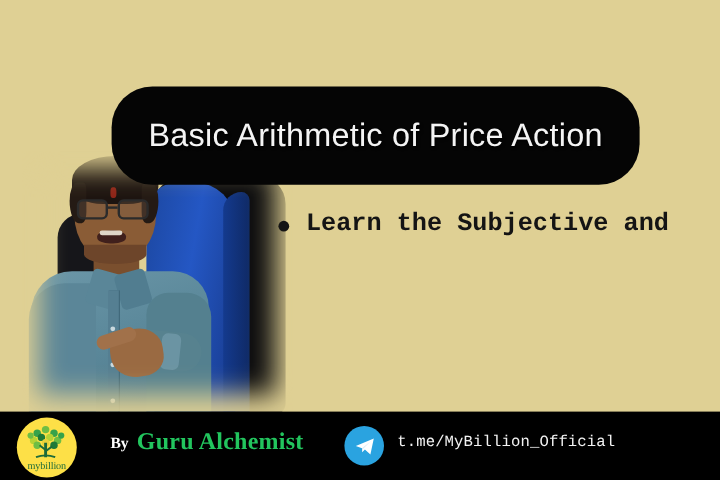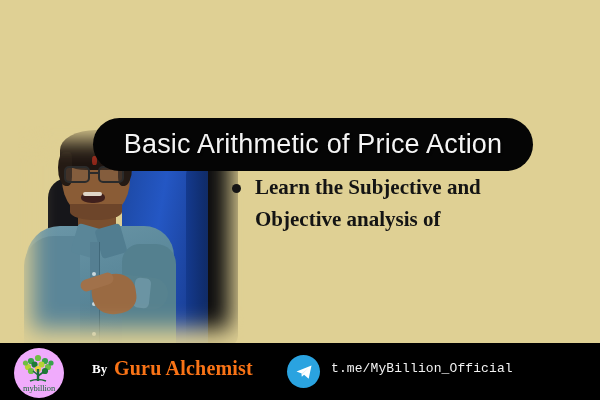--- a/index.html
+++ b/index.html
@@ -36,28 +36,27 @@
     line-height: 1.05;
     z-index: 40;
   }
 
   
   #subtitle-pill {
     position: absolute;
     left: 93px;
     top: 72px;
     width: 440px;
-    height: 53px;
+    height: 82px;
     background: #050505;
     border-radius: 34px;
     z-index: 45;
     display: flex;
     align-items: center;
     justify-content: center;
-    margin-top: 46px;
   }
   #subtitle-text {
     color: #f4f4f4;
     font-family: "Liberation Sans", sans-serif;
     font-size: 27px;
     font-weight: normal;
     letter-spacing: 0.2px;
     text-shadow: 1px 1px 2px rgba(0,0,0,0.9);
     white-space: nowrap;
   }
@@ -77,21 +76,21 @@
   .bullet-dot {
     flex: 0 0 auto;
     width: 9px;
     height: 9px;
     border-radius: 50%;
     background: #141414;
     margin-top: 12px;
     margin-right: 14px;
   }
   .bullet-lines {
-    font-family: Liberation Serif, serif;
+    font-family: Liberation Mono, monospace;
     font-size: 21px;
     font-weight: bold;
     color: #141414;
     line-height: 1.52;
   }
   .bline {
     display: block;
     white-space: nowrap;
   }
   .bline.l1 { text-align: left; }
@@ -386,21 +385,21 @@
     align-items: center;
   }
 
   #logo-badge {
     position: absolute;
     left: 14px;
     top: 5px;
     width: 50px;
     height: 50px;
     border-radius: 50%;
-    background: #f0abfc;
+    background: #fde047;
     display: flex;
     flex-direction: column;
     align-items: center;
     justify-content: center;
     overflow: hidden;
   }
   .tree-svg { display: block; }
   #logo-word {
     font-family: "Liberation Serif", serif;
     font-size: 8.5px;
@@ -418,21 +417,21 @@
     font-size: 13px;
     color: #ffffff;
   }
   #author-name {
     position: absolute;
     left: 114px;
     top: 14px;
     font-family: "Liberation Serif", serif;
     font-weight: bold;
     font-size: 20px;
-    color: #f97316;
+    color: #22c55e;
     letter-spacing: 0.2px;
   }
 
   #telegram-icon {
     position: absolute;
     left: 287px;
     top: 12px;
     width: 33px;
     height: 33px;
     border-radius: 50%;
@@ -496,21 +495,20 @@
 
   <div id="subtitle-pill">
     <span id="subtitle-text">Basic Arithmetic of Price Action</span>
   </div>
 
   <div id="bullets">
     <div class="bullet-row">
       <span class="bullet-dot"></span>
       <span class="bullet-lines">
         <span class="bline l1">Learn the Subjective and</span>
-        <span class="bline l2">Objective analysis of</span>
       </span>
     </div>
   </div>
 
   <div id="footer">
 
     <div id="logo-badge">
       <svg class="tree-svg" width="34" height="30" viewBox="0 0 34 30">
         <circle cx="9" cy="7" r="3.1" fill="#37a24a"></circle>
         <circle cx="16" cy="4" r="3.1" fill="#6fbe44"></circle>

